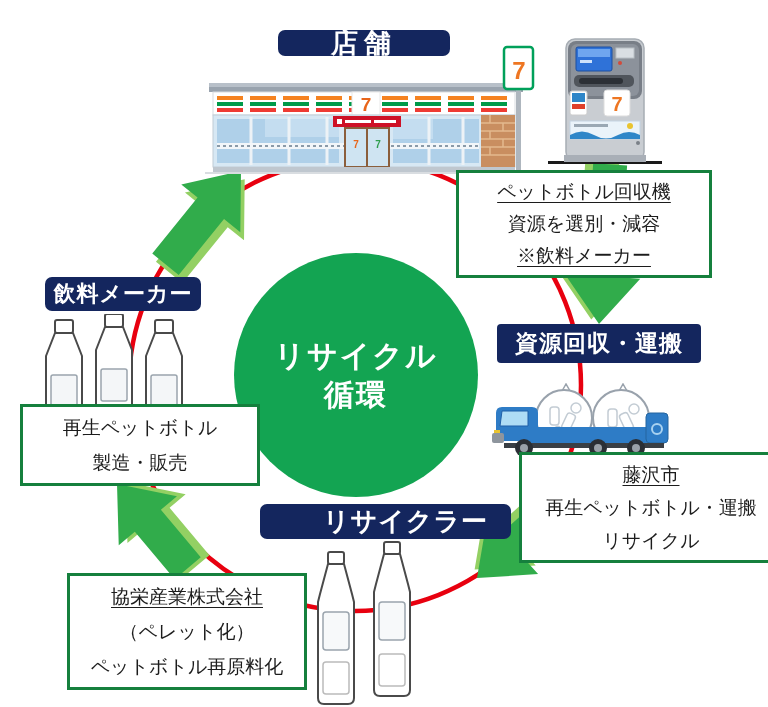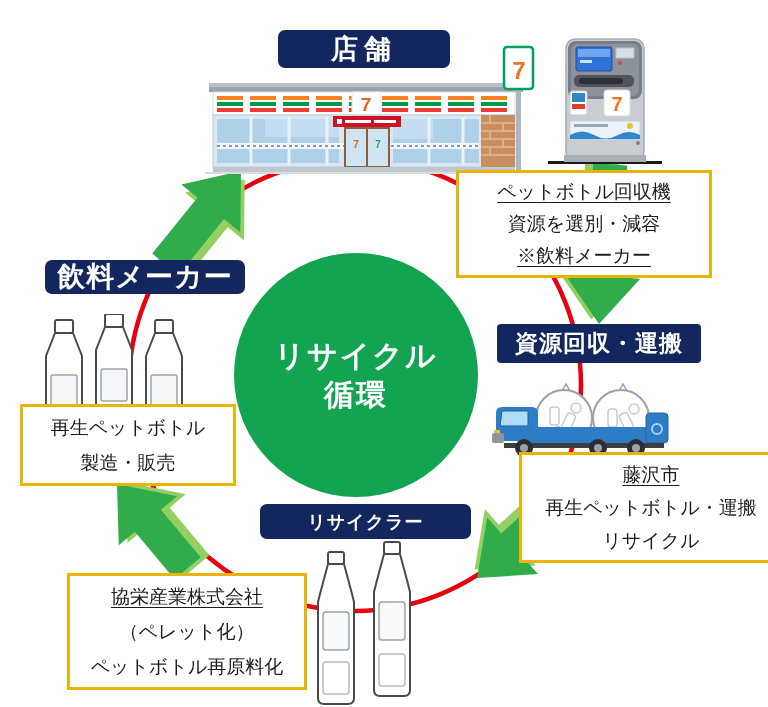--- a/index.html
+++ b/index.html
@@ -12,37 +12,37 @@
   .layer-loop{z-index:1;}
   .layer-art{z-index:2;}
 
   
   .node-label{
     position:absolute;z-index:4;
     background:#14265e;color:#ffffff;font-weight:bold;
     display:flex;align-items:center;justify-content:center;
     border-radius:7px;letter-spacing:2px;
   }
-  .lbl-store{left:278px;top:30px;width:172px;height:38px;font-size:27px;letter-spacing:6px;}
-  .lbl-maker{left:45px;top:260px;width:200px;height:34px;font-size:28px;letter-spacing:1px;}
+  .lbl-store{left:278px;top:30px;width:172px;height:26px;font-size:27px;letter-spacing:6px;}
+  .lbl-maker{left:45px;top:277px;width:156px;height:34px;font-size:22px;letter-spacing:1px;}
   .lbl-collection{left:497px;top:324px;width:204px;height:39px;font-size:23px;letter-spacing:1px;border-radius:4px;}
-  .lbl-recycler{left:260px;top:504px;width:211px;height:35px;font-size:18px;letter-spacing:1px;}
+  .lbl-recycler{left:260px;top:504px;width:211px;height:35px;font-size:26px;letter-spacing:1px;padding-left:40px;}
 
   
   .callout{
-    position:absolute;z-index:4;background:#ffffff;border:3px solid #eab308;
+    position:absolute;z-index:4;background:#ffffff;border:3px solid #15803d;
     text-align:center;color:#1c1c1c;font-size:19px;font-weight:normal;
     padding:3px 2px;box-sizing:border-box;
   }
   .callout .ln{display:block;}
   .callout .u{text-decoration:underline;text-underline-offset:4px;text-decoration-thickness:1px;}
   .co-machine{left:456px;top:170px;width:256px;line-height:32px;}
   .co-fujisawa{left:492px;top:452px;width:264px;line-height:33px;margin-left:27px;}
   .co-kyoei{left:67px;top:573px;width:240px;line-height:35px;}
-  .co-remanufacture{left:20px;top:404px;width:216px;line-height:35px;}
+  .co-remanufacture{left:20px;top:404px;width:240px;line-height:35px;}
 
   
   .center-circle{
     position:absolute;z-index:3;left:234px;top:253px;width:244px;height:244px;
     border-radius:50%;background:#13a452;color:#ffffff;
     display:flex;flex-direction:column;align-items:center;justify-content:center;
     font-weight:bold;font-size:30px;line-height:1.3;letter-spacing:2px;text-align:right;
   }
 </style>
 </head>

